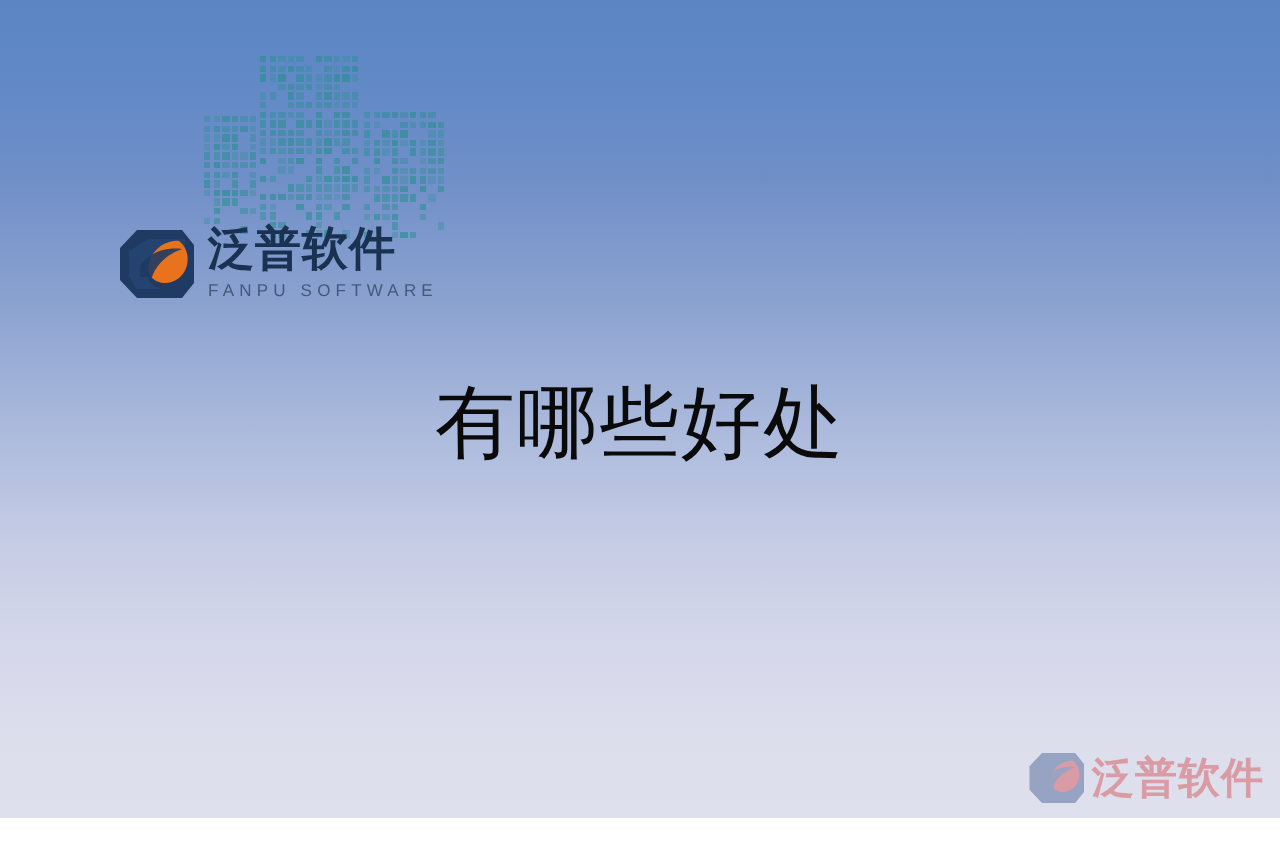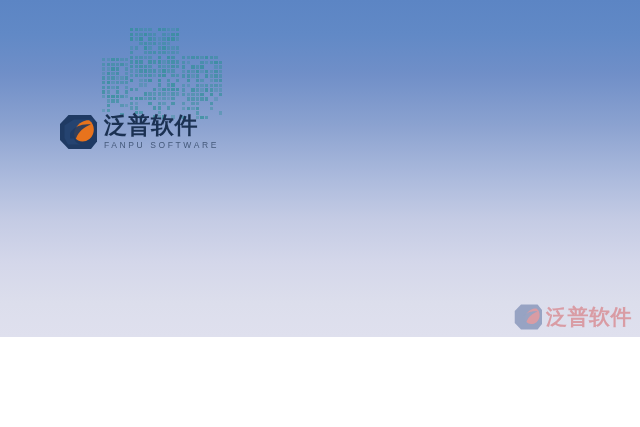--- a/index.html
+++ b/index.html
@@ -3,21 +3,21 @@
 <meta charset="utf-8">
 <style>
   html, body {
     margin: 0;
     padding: 0;
     background: #ffffff;
   }
   #stage {
     position: relative;
     width: 640px;
-    height: 337px;
+    height: 409px;
     overflow: hidden;
     font-family: "Liberation Sans", sans-serif;
     
     background: linear-gradient(to bottom,
         #5c85c4 0%,
         #6189c6 10%,
         #708fc8 22%,
         #8ba2d0 37%,
         #aab9dc 52%,
         #c4cbe4 65%,
@@ -477,20 +477,21 @@
         <path d="M12 20 C17 13 25 10.5 33 11.5 C26 14 20.5 18.5 18 25.5 L12 25.5 Z" fill="#1f3a63" opacity="0.9"></path>
       </svg>
     </span>
     <span id="logo-words">
       <span id="logo-cn">泛普软件</span>
       <span id="logo-en">FANPU SOFTWARE</span>
     </span>
   </div>
 
   <div id="headline">
+    <span class="hl-line">有哪些好处</span>
   </div>
 
   <div id="watermark">
     <div id="wm-row">
       <span id="wm-mark">
         <svg viewBox="0 0 40 38" width="30" height="28" aria-hidden="true">
           <path d="M10.5 2 L33 2 L39 9.5 L39 28.5 L33 36 L10.5 36 L2 27 L2 11 Z" fill="#8e9bbe"></path>
           <path d="M31.5 7.5 C37 11.5 37.5 21 31.5 26 C26.5 30 19.5 29 17 24.5 C14.5 19.5 18 12 24 9 C26.5 7.8 29.5 7 31.5 7.5 Z" fill="#d9939b"></path>
           <path d="M12 20 C17 13 25 10.5 33 11.5 C26 14 20.5 18.5 18 25.5 L12 25.5 Z" fill="#8e9bbe" opacity="0.95"></path>
         </svg>

